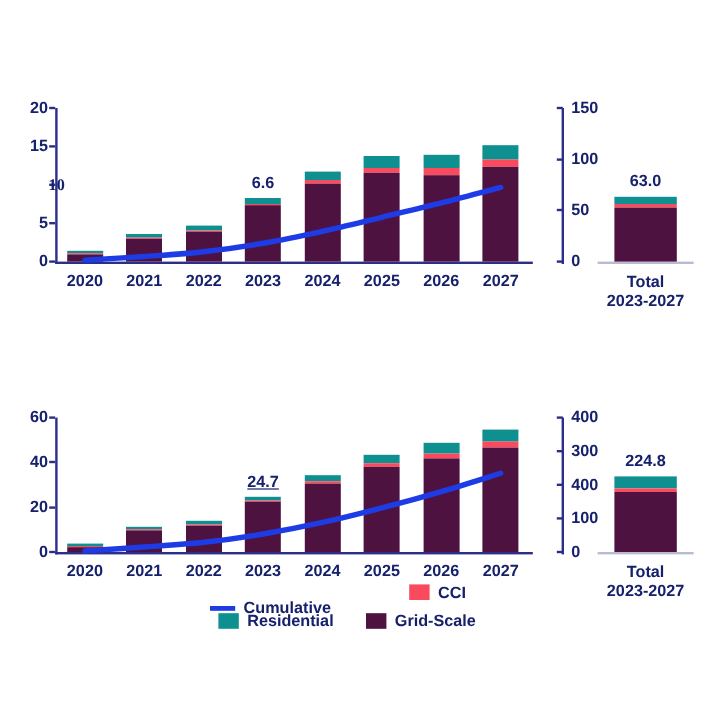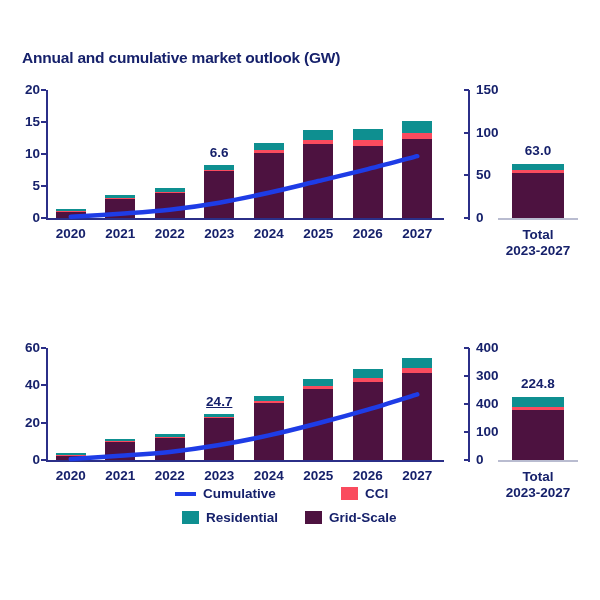--- a/index.html
+++ b/index.html
@@ -62,31 +62,30 @@
   .legend-line{width:21px;height:4px;display:inline-block;background:#1e3ce6;}
   .legend-text{
     font-size:13.5px;font-weight:bold;color:#16216b;
     margin-left:7px;white-space:nowrap;line-height:1;
   }
 </style>
 </head>
 <body>
 
 <div class="panel" id="chart-gw" style="left:0;top:0;width:480px;height:260px;">
-  <div class="chart-title" style="left:22px;top:49px;position:absolute;">Annual and cumulative market outlook (GW)</div>
   <div class="chartbox" id="plot-gw" style="left:0;top:0;width:480px;height:260px;">
       <div class="axis-line" style="left:46px;top:90px;width:2px;height:130px;"></div>
       <div class="axis-line" style="left:46px;top:218px;width:398px;height:2px;"></div>
       <div class="axis-line" style="left:468px;top:90px;width:2px;height:130px;"></div>
       <div class="tick" style="left:41px;top:217px;"></div>
       <div class="axlabel right-al" style="left:2px;top:211px;width:38px;">0</div>
       <div class="tick" style="left:41px;top:185px;"></div>
       <div class="axlabel right-al" style="left:2px;top:179px;width:38px;">5</div>
       <div class="tick" style="left:41px;top:153px;"></div>
-      <div class="axlabel right-al" style="left:2px;top:147px;width:38px;">10</div>
+      <div class="axlabel right-al" style="left:16px;top:147px;width:38px;font-family:Liberation Serif, serif;">10</div>
       <div class="tick" style="left:41px;top:121px;"></div>
       <div class="axlabel right-al" style="left:2px;top:115px;width:38px;">15</div>
       <div class="tick" style="left:41px;top:89px;"></div>
       <div class="axlabel right-al" style="left:2px;top:83px;width:38px;">20</div>
       <div class="tick" style="left:464px;top:217px;"></div>
       <div class="axlabel left-al" style="left:476px;top:211px;width:46px;">0</div>
       <div class="tick" style="left:464px;top:174.33333333333334px;"></div>
       <div class="axlabel left-al" style="left:476px;top:168.33333333333334px;width:46px;">50</div>
       <div class="tick" style="left:464px;top:131.66666666666669px;"></div>
       <div class="axlabel left-al" style="left:476px;top:125.66666666666669px;width:46px;">100</div>
@@ -247,21 +246,21 @@
       <div class="seg seg-grid" style="top:12.796000000000003px;height:50.148px;"></div>
     </div>
     <div class="total-value" style="left:16px;top:117.05599999999998px;width:84px;">224.8</div>
     <div class="total-caption" style="left:3px;top:209px;width:110px;">
       <div>Total</div>
       <div>2023-2027</div>
     </div>
   </div>
 
 <div class="legend" id="legend" style="left:0;top:485px;width:480px;height:60px;">
-    <div class="legend-item" style="left:175px;top:2px;">
+    <div class="legend-item" style="left:175px;top:15px;">
       <span class="legend-line" style="background:#1e3ce6;"></span>
       <span class="legend-text">Cumulative</span>
     </div>
     <div class="legend-item" style="left:305px;top:2px;margin-left:36px;">
       <span class="legend-swatch" style="background:#fa4b5e;"></span>
       <span class="legend-text">CCI</span>
     </div>
     <div class="legend-item" style="left:182px;top:26px;">
       <span class="legend-swatch" style="background:#0e8f90;"></span>
       <span class="legend-text">Residential</span>

